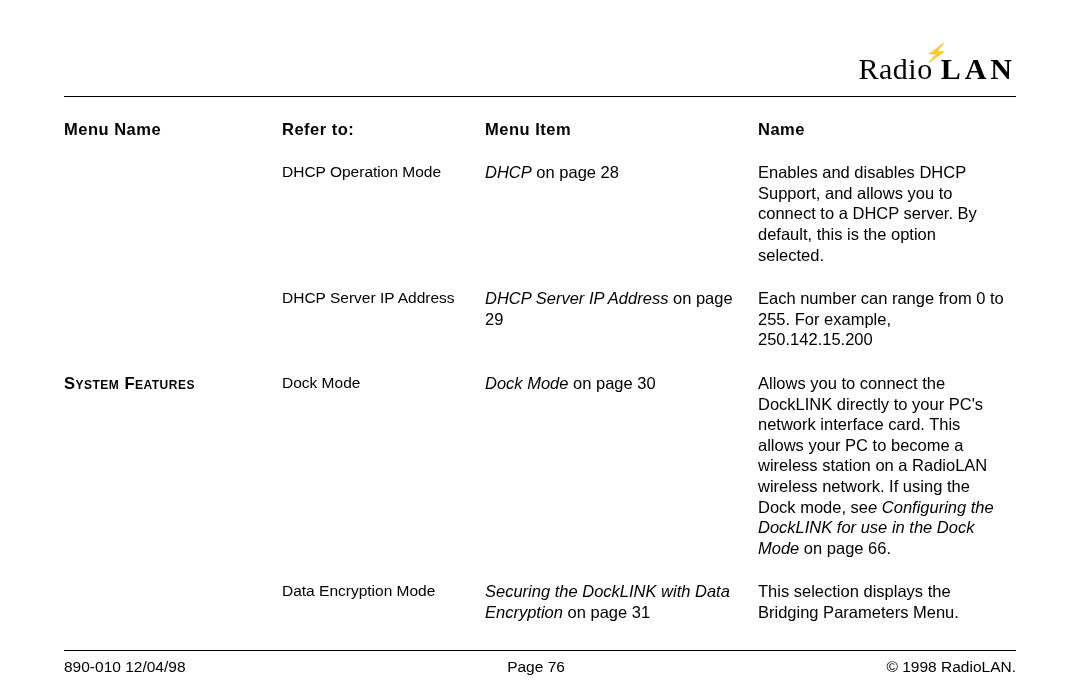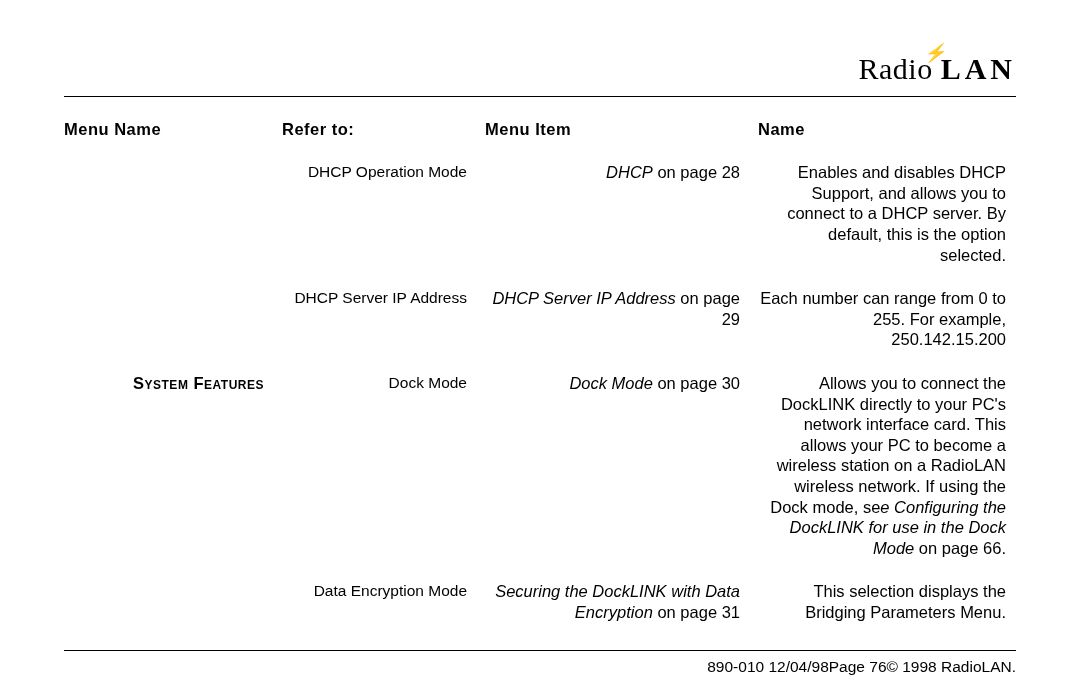--- a/index.html
+++ b/index.html
@@ -60,38 +60,37 @@
     gap: 8px;
   }
   .th {
     font-weight: 700;
     padding-bottom: 12px;
     letter-spacing: 0.5px;
   }
   .td {
     padding-bottom: 12px;
     padding-right: 10px;
-    text-align: right;
   }
   .menu-name {
     font-weight: 700;
     font-variant: small-caps;
     letter-spacing: 0.5px;
   }
   .sm { font-size: 15.5px; }
   .ital { font-style: italic; }
   .bottom-rule {
     border: none;
     border-top: 1px solid #000;
     margin-top: 12px;
     margin-bottom: 6px;
   }
   .footer {
     display: flex;
-    justify-content: flex-end;
+    justify-content: space-between;
     font-size: 15.5px;
   }
 </style>
 </head>
 <body>
 
 <div class="page">
 
   <div class="logo-row">
     <div class="logo">

